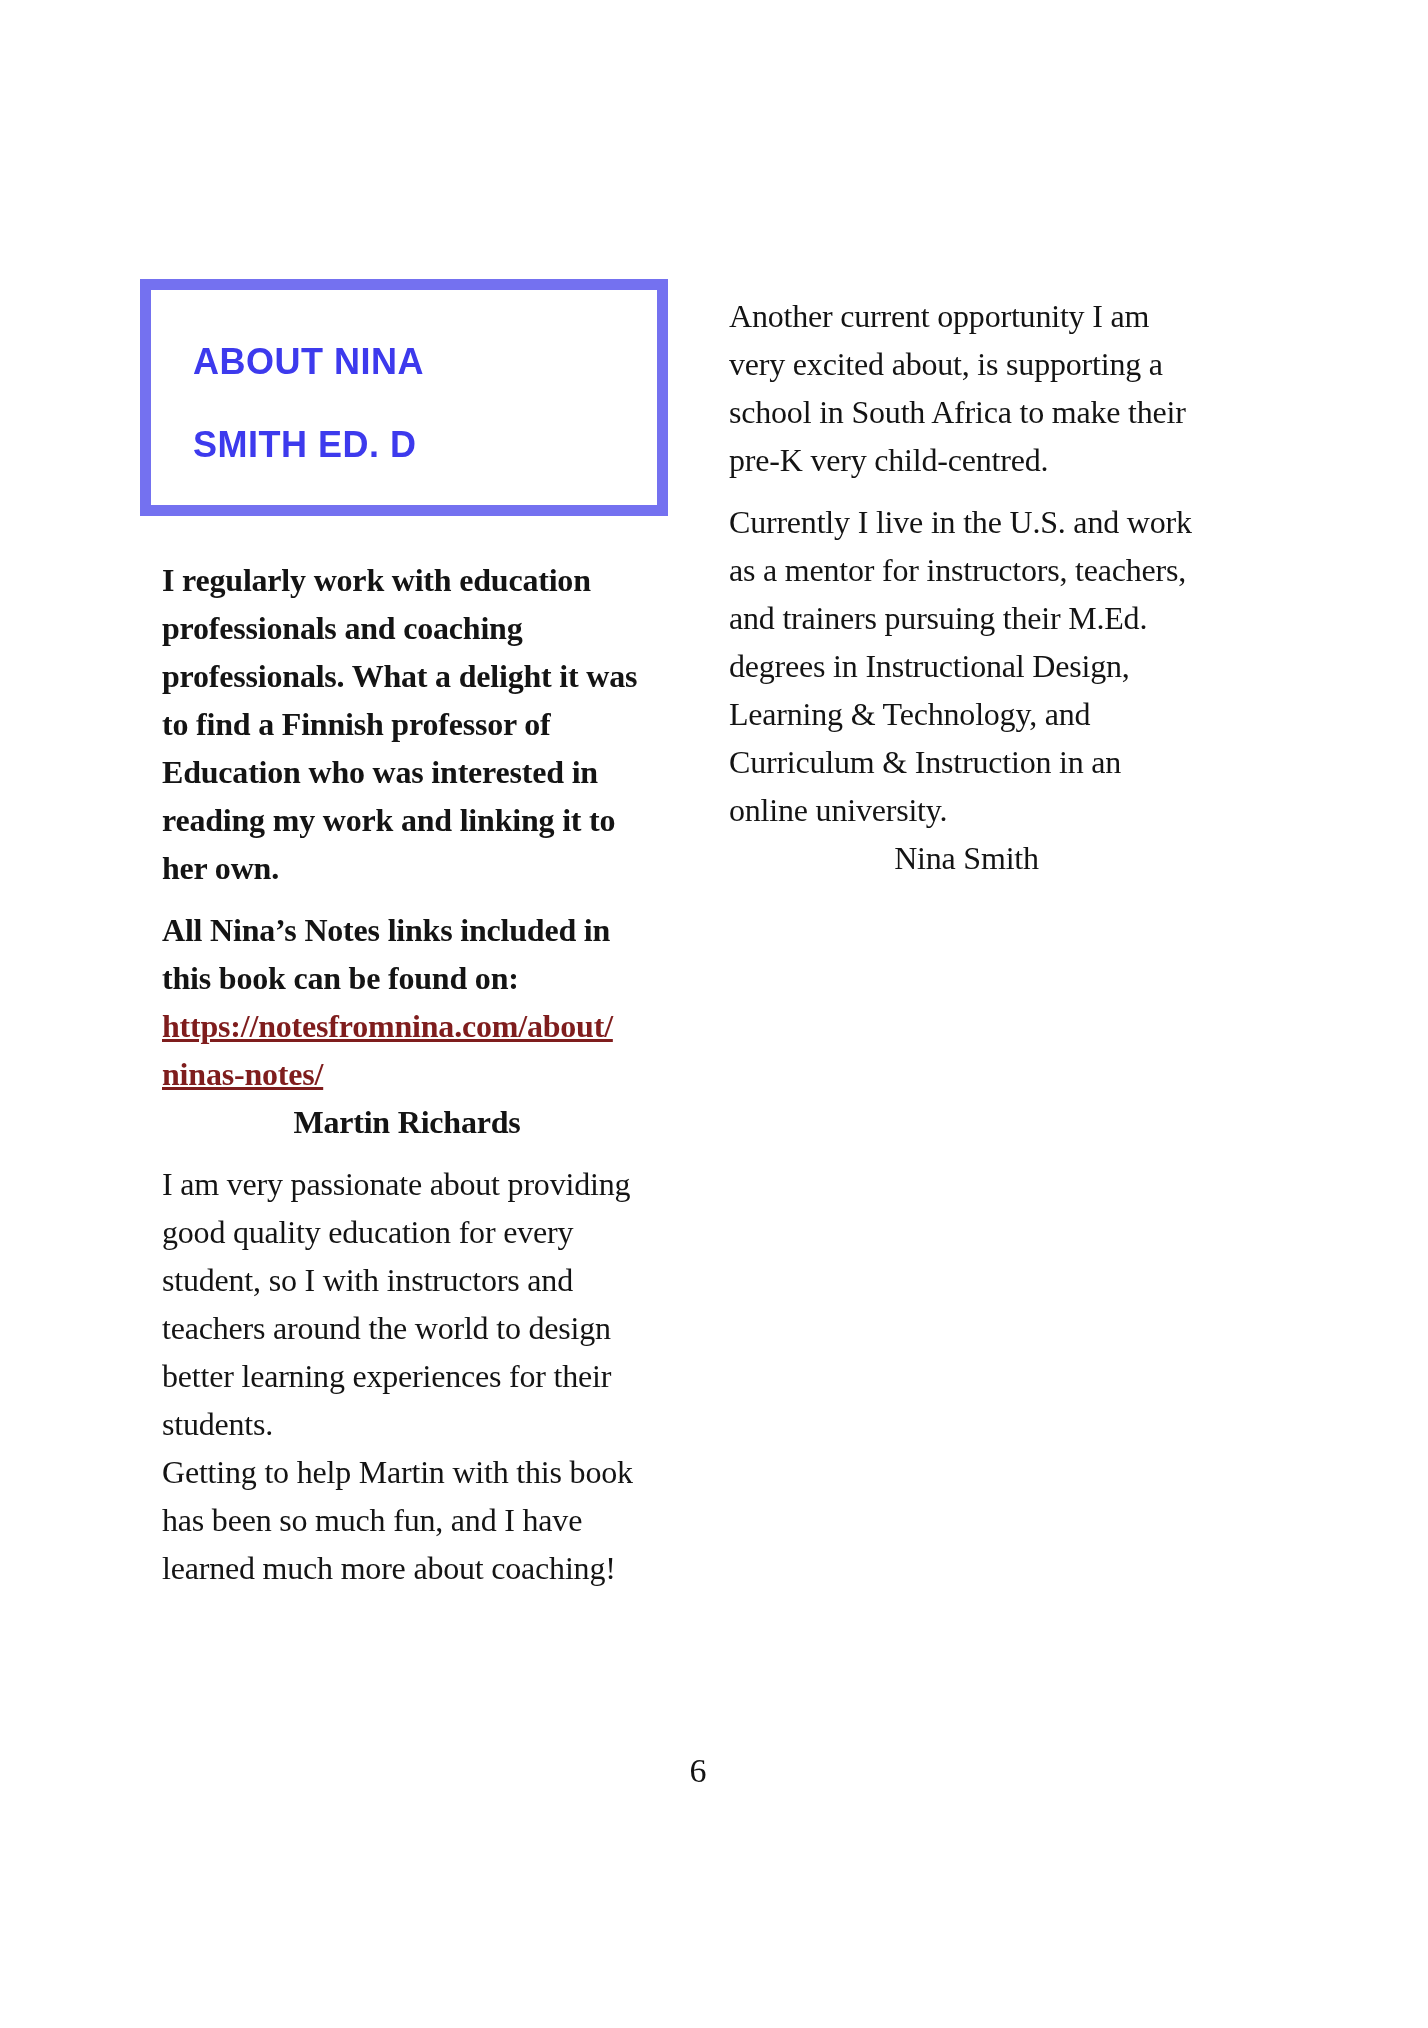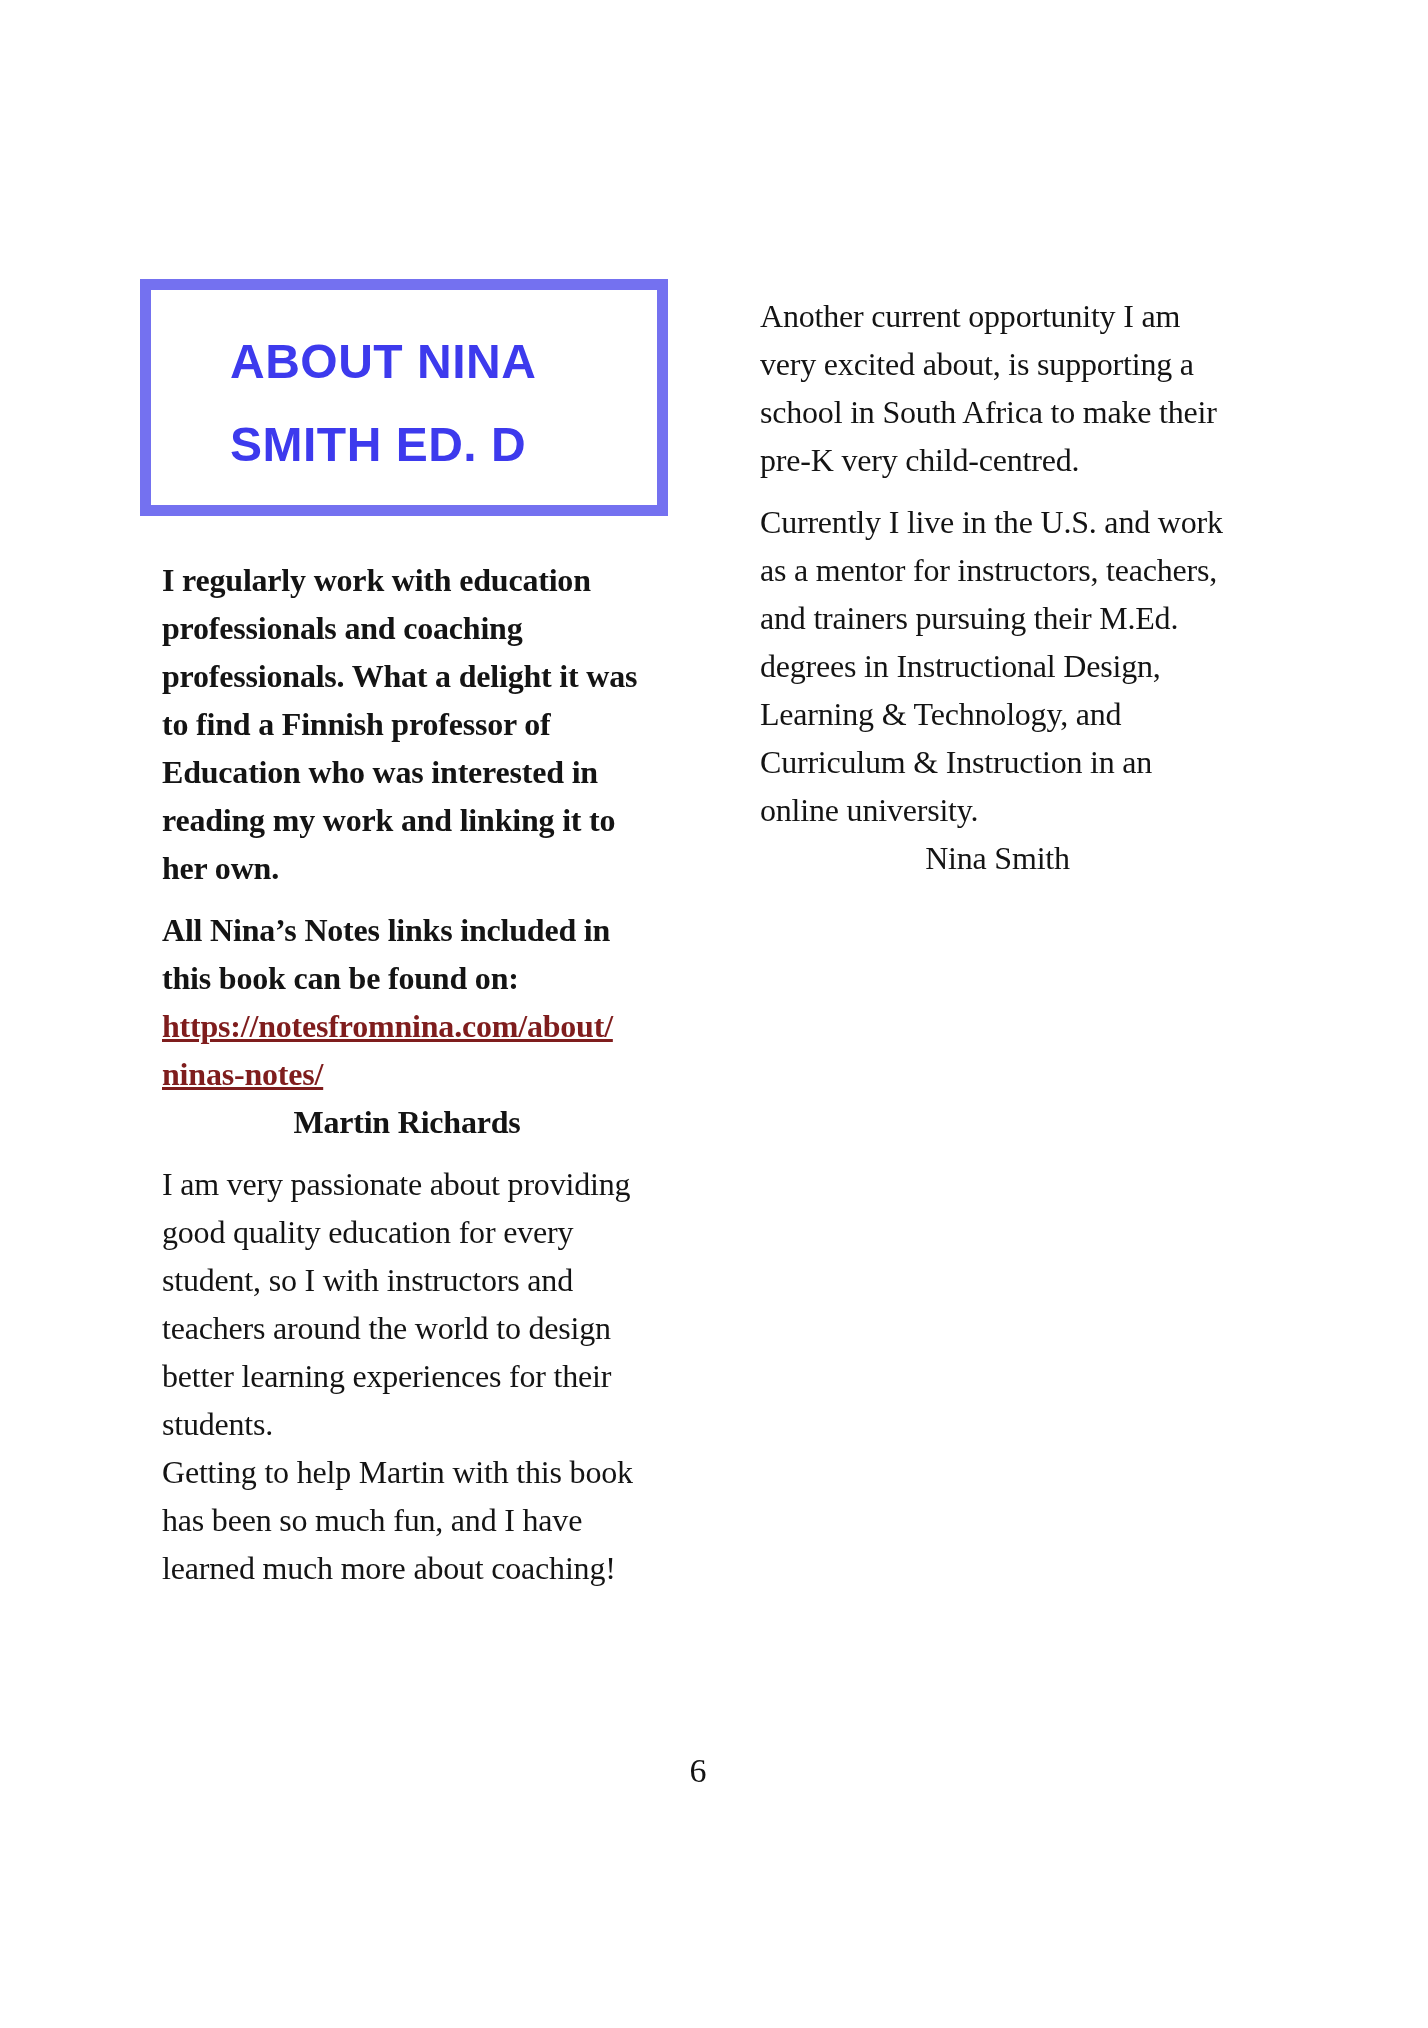--- a/index.html
+++ b/index.html
@@ -22,41 +22,40 @@
     box-sizing:border-box;
     border:11px solid #7471f0;
     background:#ffffff;
   }
   .title-box .title-inner{
     padding:30px 0 0 42px;
   }
   .title-line{
     font-family:"Liberation Sans", sans-serif;
     font-weight:700;
-    font-size:48px;
+    font-size:36px;
     line-height:83px;
     color:#3d3aed;
     letter-spacing:0.5px;
     white-space:nowrap;
-    margin-left:37px;
   }
   
   .col{
     position:absolute;
     font-size:32px;
     line-height:48px;
     letter-spacing:-0.2px;
   }
   .col-left{
     left:162px;
     top:556px;
     width:490px;
   }
   .col-right{
-    left:760px;
+    left:729px;
     top:292px;
     width:475px;
   }
   .col p{margin:0 0 14px 0;}
   p.bold{font-weight:700;}
   p.mb0{margin-bottom:0;}
   p.mb8{margin-bottom:8px;}
   .signature{
     text-align:center;
     margin:0;

